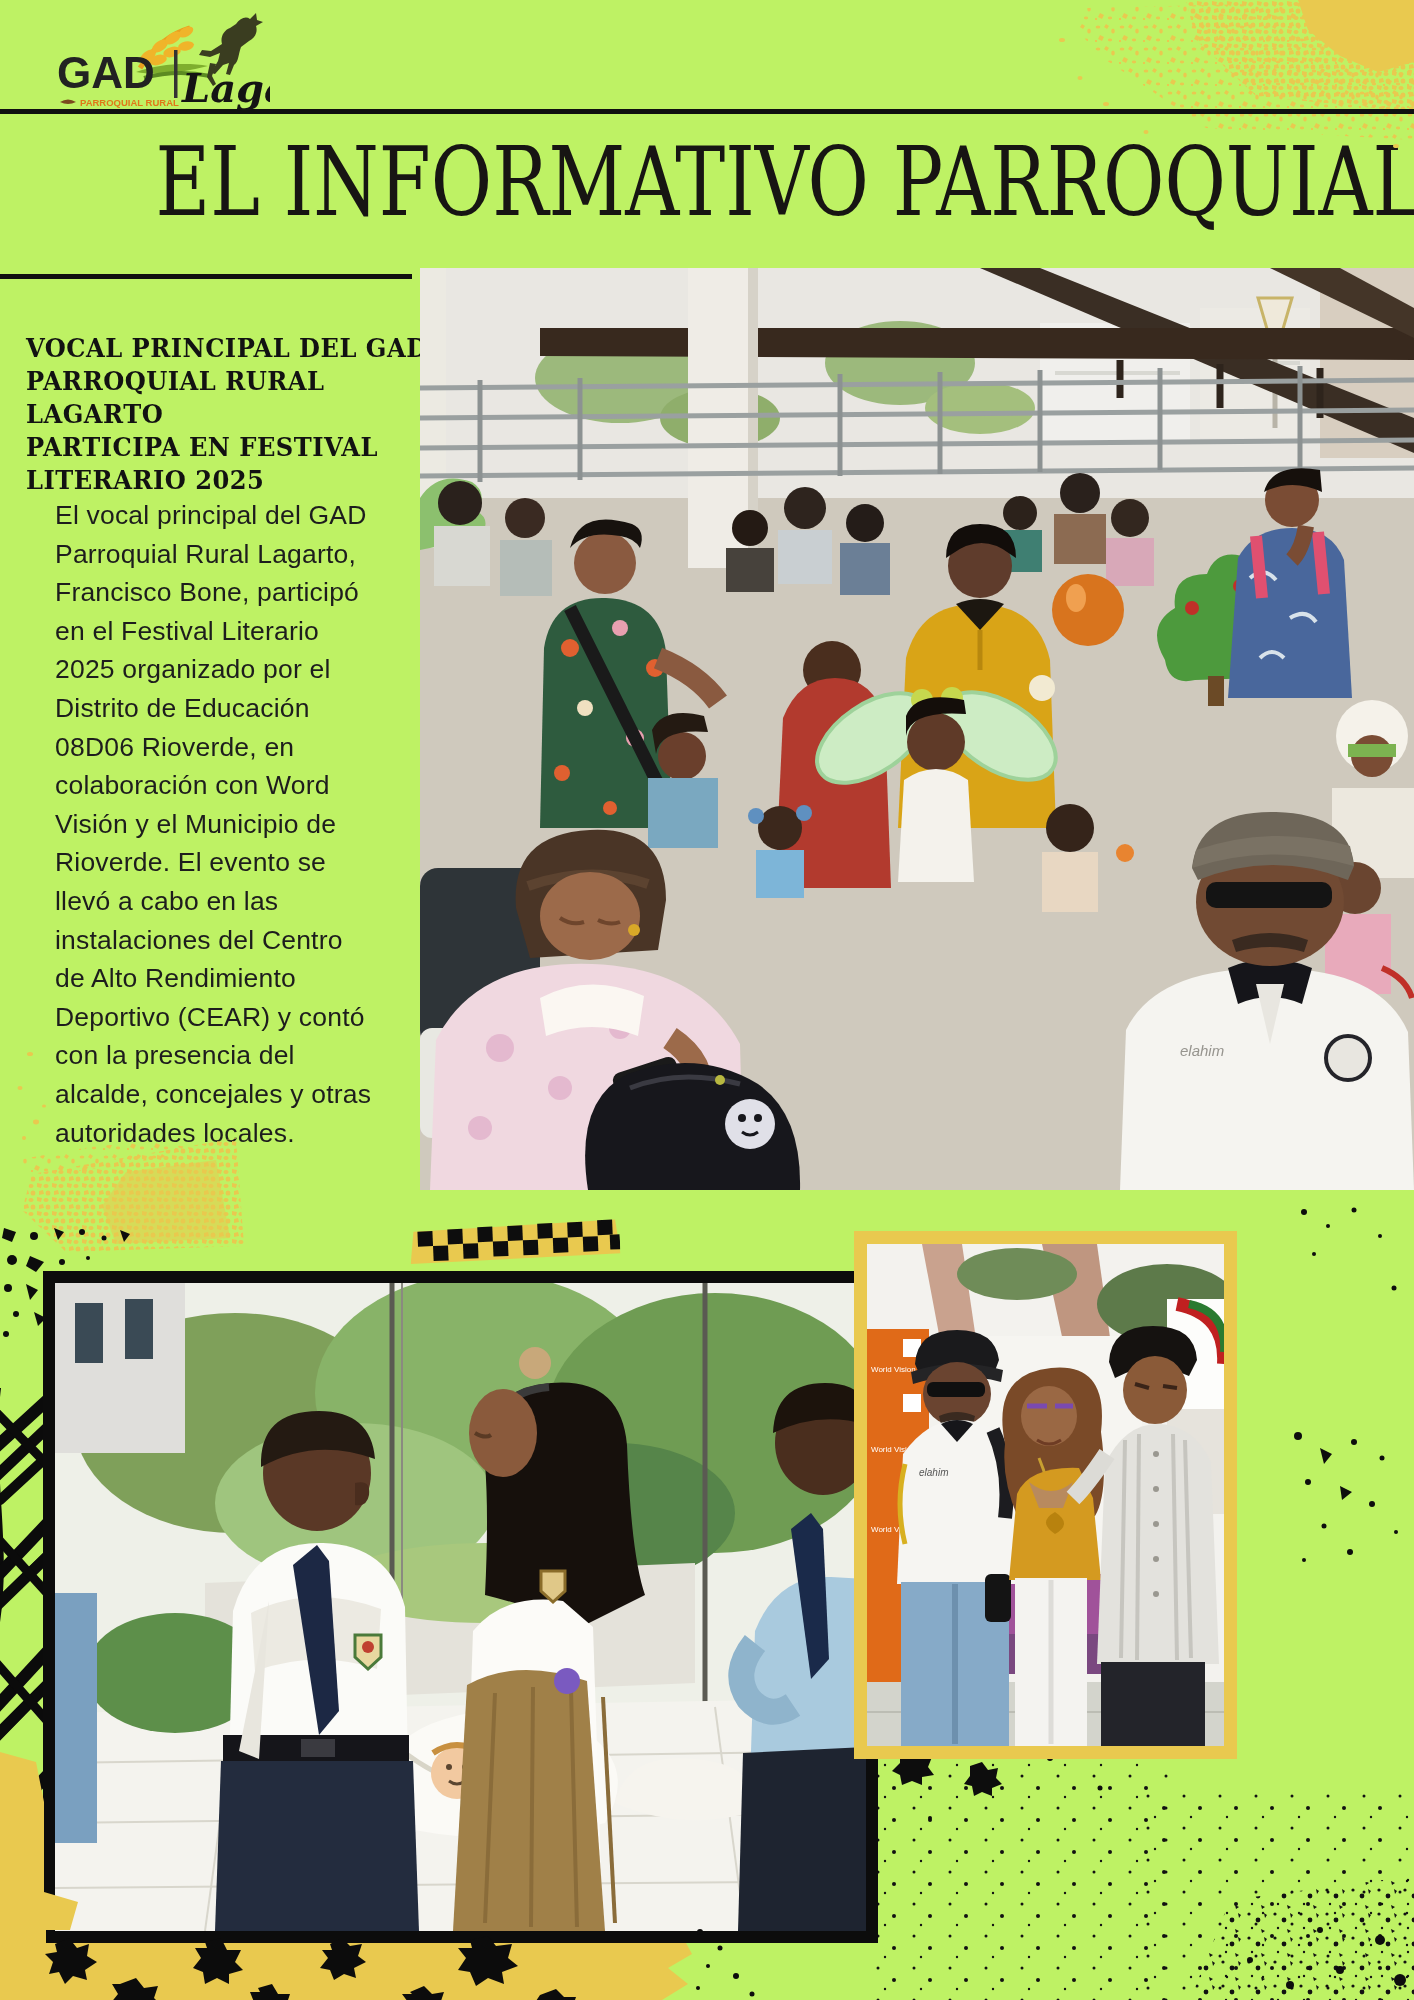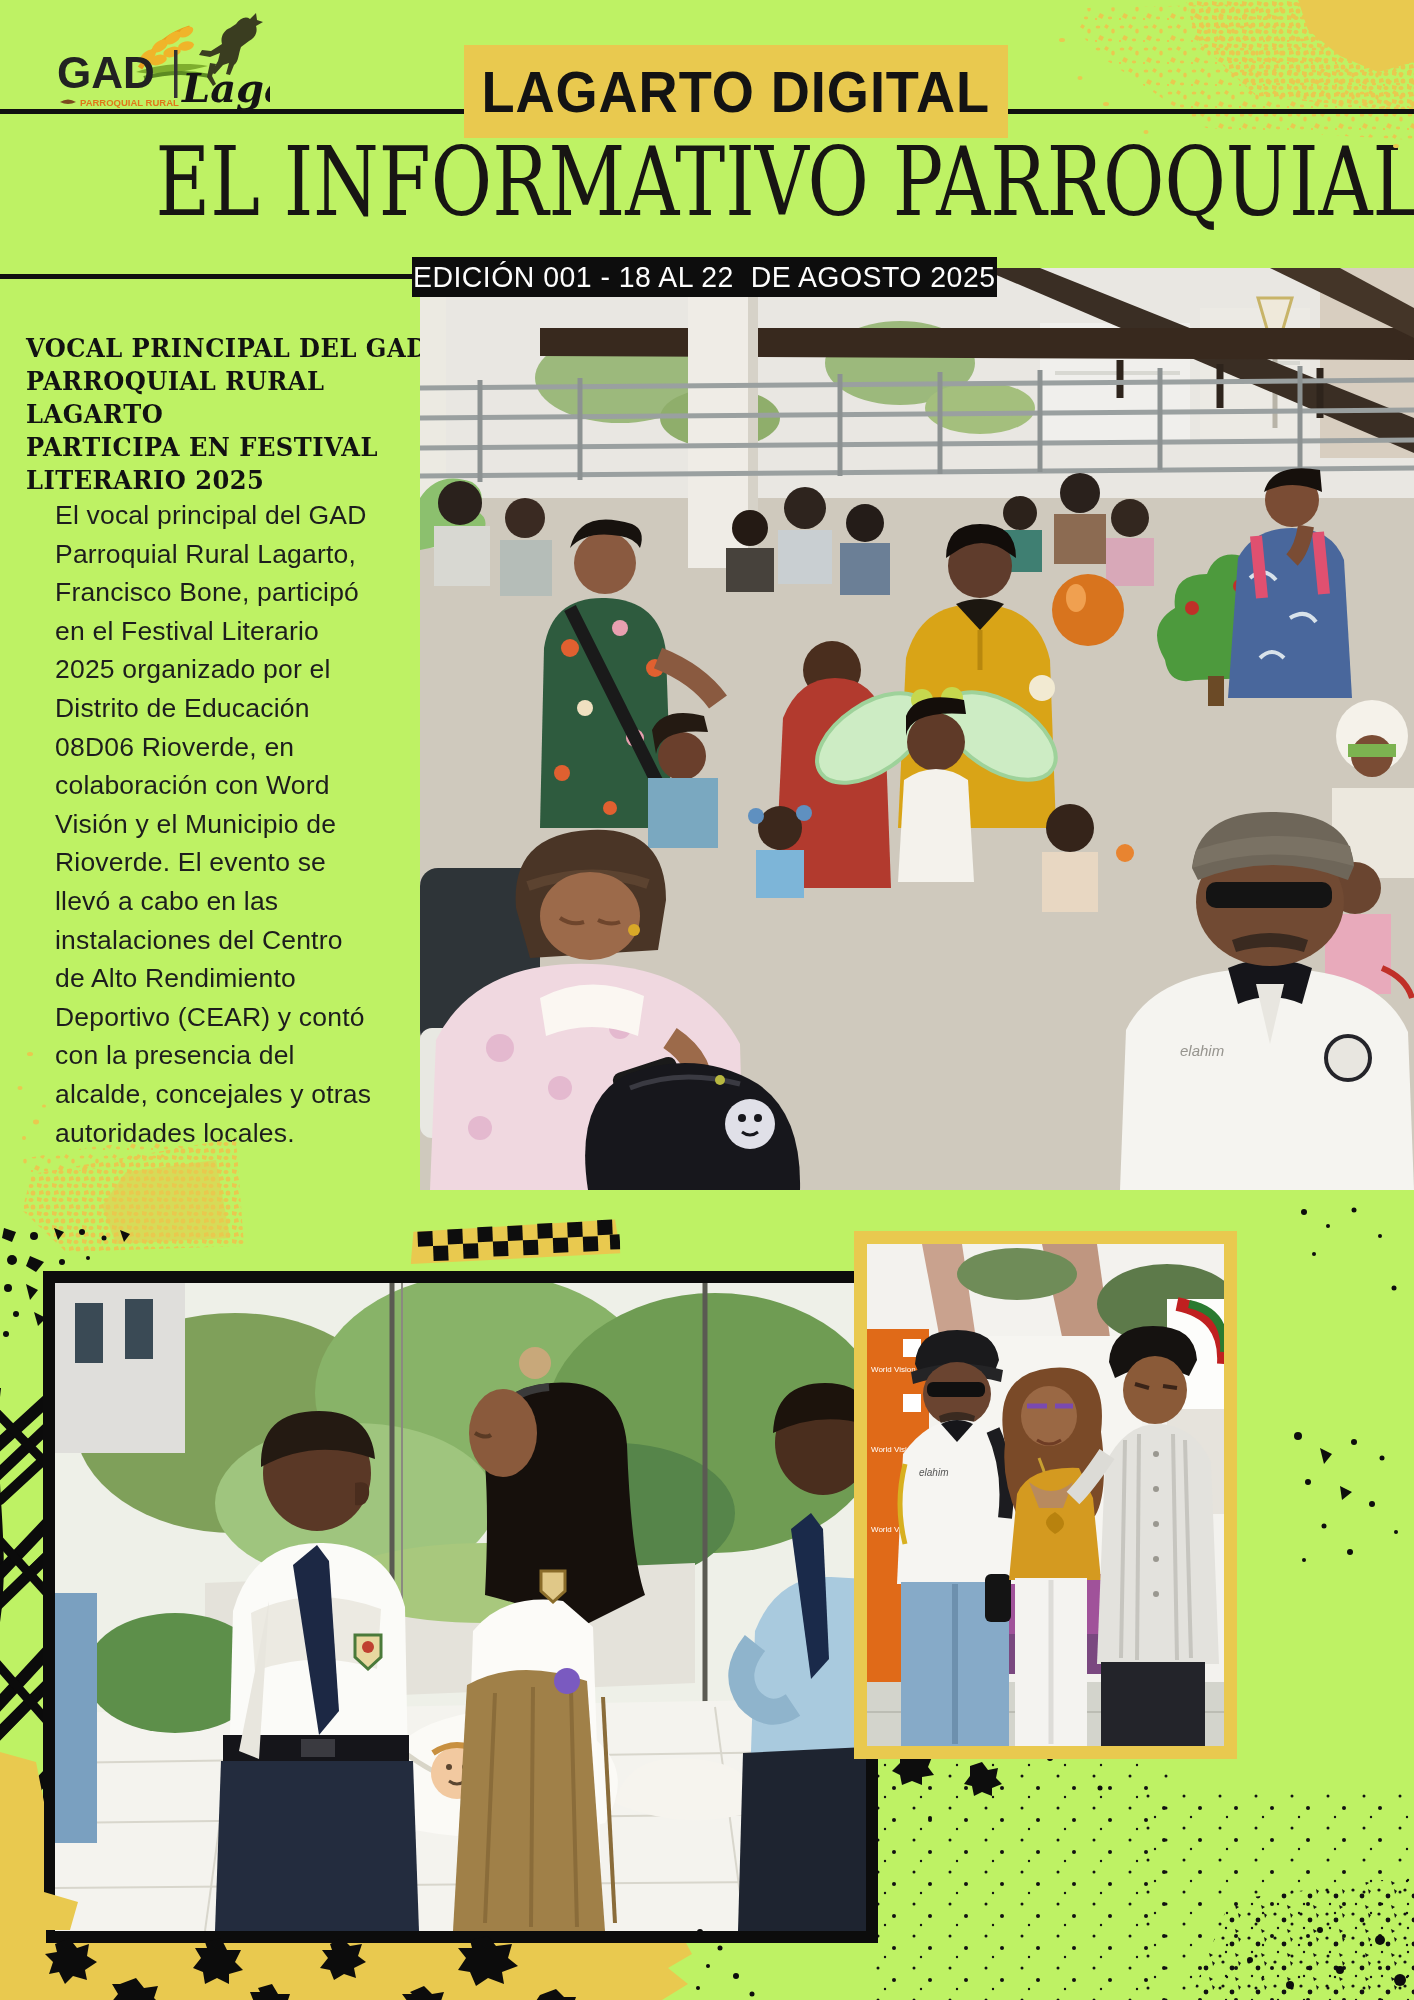--- a/index.html
+++ b/index.html
@@ -100,28 +100,22 @@
     <text x="17" y="82" font-family="Liberation Sans,sans-serif" font-size="44" font-weight="bold" fill="#222">GAD</text>
     <rect x="134" y="44" width="3.5" height="48" fill="#333"></rect>
     <text x="142" y="96" font-family="DejaVu Serif,serif" font-size="40" font-style="italic" font-weight="bold" fill="#141414">Lagarto</text>
     <g>
       <path d="M20,96 q8,-5 16,0 q-8,4 -16,0 z" fill="#7a4a1e"></path>
     </g>
     <text x="40" y="100" font-family="Liberation Sans,sans-serif" font-size="9.5" font-weight="bold" fill="#e07818">PARROQUIAL RURAL</text>
   </svg>
 
   <div class="d rule-top"></div>
-  <div class="d top-banner">
-    <span>LAGARTO DIGITAL</span>
-  </div>
   <div class="d main-title">EL INFORMATIVO PARROQUIAL</div>
   <div class="d rule-left"></div>
-  <div class="d edition-bar">
-    <span>EDICIÓN 001 - 18 AL 22  DE AGOSTO 2025</span>
-  </div>
 
   <svg class="d" style="left:1046px;top:0;z-index:1" width="368" height="150" viewBox="0 0 368 150">
     <polygon points="40,8 368,0 368,140 160,128 60,60 30,30" fill="url(#yf)"></polygon>
     <polygon points="140,0 368,0 368,112 210,96 150,40" fill="url(#yfd)"></polygon>
     <polygon points="252,0 368,0 368,62 332,72 294,56 262,30" fill="#e9c94f"></polygon>
     <g fill="#e9c94f">
       <ellipse cx="16" cy="40" rx="3" ry="2"></ellipse>
         <ellipse cx="34" cy="78" rx="2.5" ry="2"></ellipse>
       <ellipse cx="60" cy="104" rx="3" ry="2"></ellipse>
         <ellipse cx="100" cy="132" rx="2.5" ry="2"></ellipse>

